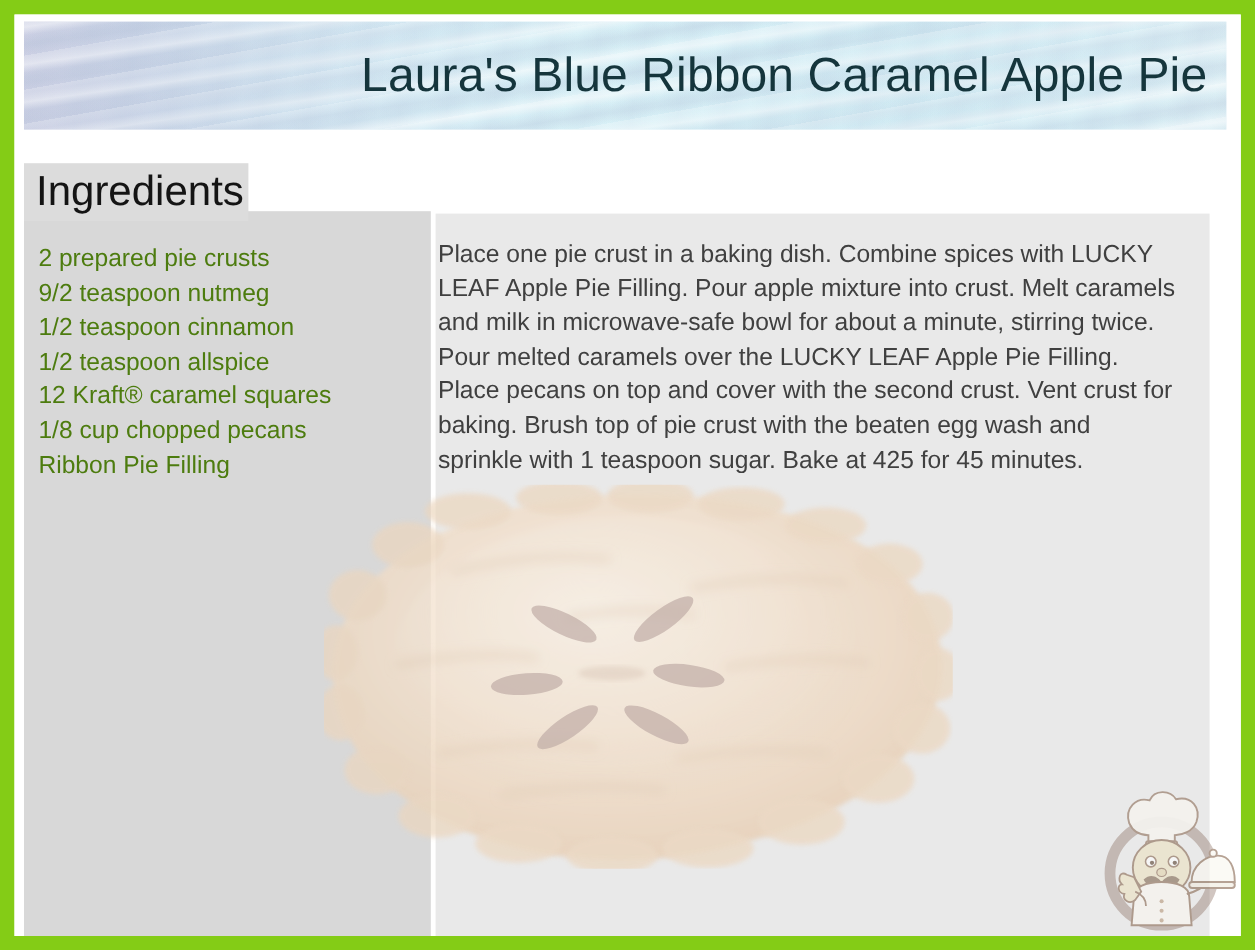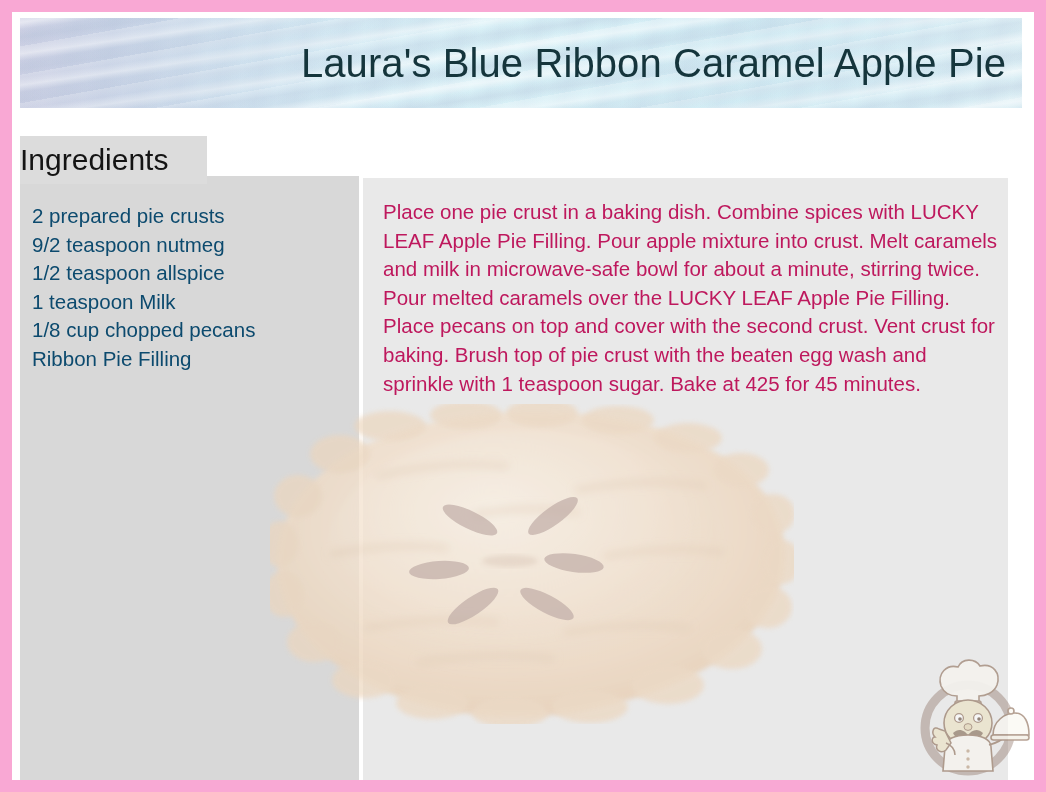--- a/index.html
+++ b/index.html
@@ -14,21 +14,21 @@
     font-family: "Liberation Sans", sans-serif;
   }
 
   
   #recipe-card {
     position: relative;
     width: 1046px;
     height: 792px;
     box-sizing: border-box;
     background: #ffffff;
-    border: 12px solid #f9a8d4;
+    border: 12px solid #84cc16;
     overflow: hidden;
   }
 
   
   #card-inner {
     position: absolute;
     left: 0; top: 0;
     width: 1022px;
     height: 768px;
     background: #ffffff;
@@ -96,23 +96,24 @@
     letter-spacing: 0.1px;
     white-space: nowrap;
     overflow: hidden;
   }
 
   
   .section-tab {
     position: absolute;
     background: #dcdcdc;
     color: #141414;
-    font-size: 30px;
+    font-size: 35px;
     font-weight: 400;
     line-height: 48px;
+    padding-left: 10px;
     box-sizing: border-box;
     white-space: nowrap;
     overflow: hidden;
     z-index: 3;
   }
   #ingredients-tab {
     left: 8px;
     top: 124px;
     width: 187px;
     height: 48px;
@@ -154,34 +155,34 @@
     top: 26px;
     right: 4px;
     margin: 0;
     padding: 0;
     list-style: none;
     z-index: 5;
   }
   #ingredients-list li {
     font-size: 20.5px;
     line-height: 28.6px;
-    color: #0c4a6e;
+    color: #4d7c0f;
     white-space: nowrap;
   }
 
   
   #directions-body {
     position: absolute;
-    left: 20px;
+    left: 2px;
     top: 20px;
     width: 616px;
     margin: 0;
     font-size: 20.5px;
     line-height: 28.6px;
-    color: #be185d;
+    color: #404040;
     text-align: left;
     z-index: 5;
   }
 
   
   #pie-figure {
     position: absolute;
     left: 258px;
     top: 392px;
     width: 524px;
@@ -216,22 +217,23 @@
   <div id="card-inner">
 
     <div id="title-banner">
       <span id="title-text">Laura's Blue Ribbon Caramel Apple Pie</span>
     </div>
 
     <div id="ingredients-panel" class="section-panel">
       <ul id="ingredients-list">
         <li>2 prepared pie crusts</li>
         <li>9/2 teaspoon nutmeg</li>
+        <li>1/2 teaspoon cinnamon</li>
         <li>1/2 teaspoon allspice</li>
-        <li>1 teaspoon Milk</li>
+        <li>12 Kraft® caramel squares</li>
         <li>1/8 cup chopped pecans</li>
         <li>Ribbon Pie Filling</li>
       </ul>
     </div>
 
     <div id="directions-panel" class="section-panel">
       <p id="directions-body">Place one pie crust in a baking dish. Combine spices with LUCKY LEAF Apple Pie Filling. Pour apple mixture into crust. Melt caramels and milk in microwave-safe bowl for about a minute, stirring twice. Pour melted caramels over the LUCKY LEAF Apple Pie Filling. Place pecans on top and cover with the second crust. Vent crust for baking. Brush top of pie crust with the beaten egg wash and sprinkle with 1 teaspoon sugar. Bake at 425 for 45 minutes.</p>
     </div>
 
     <div id="ingredients-tab" class="section-tab">Ingredients</div>

